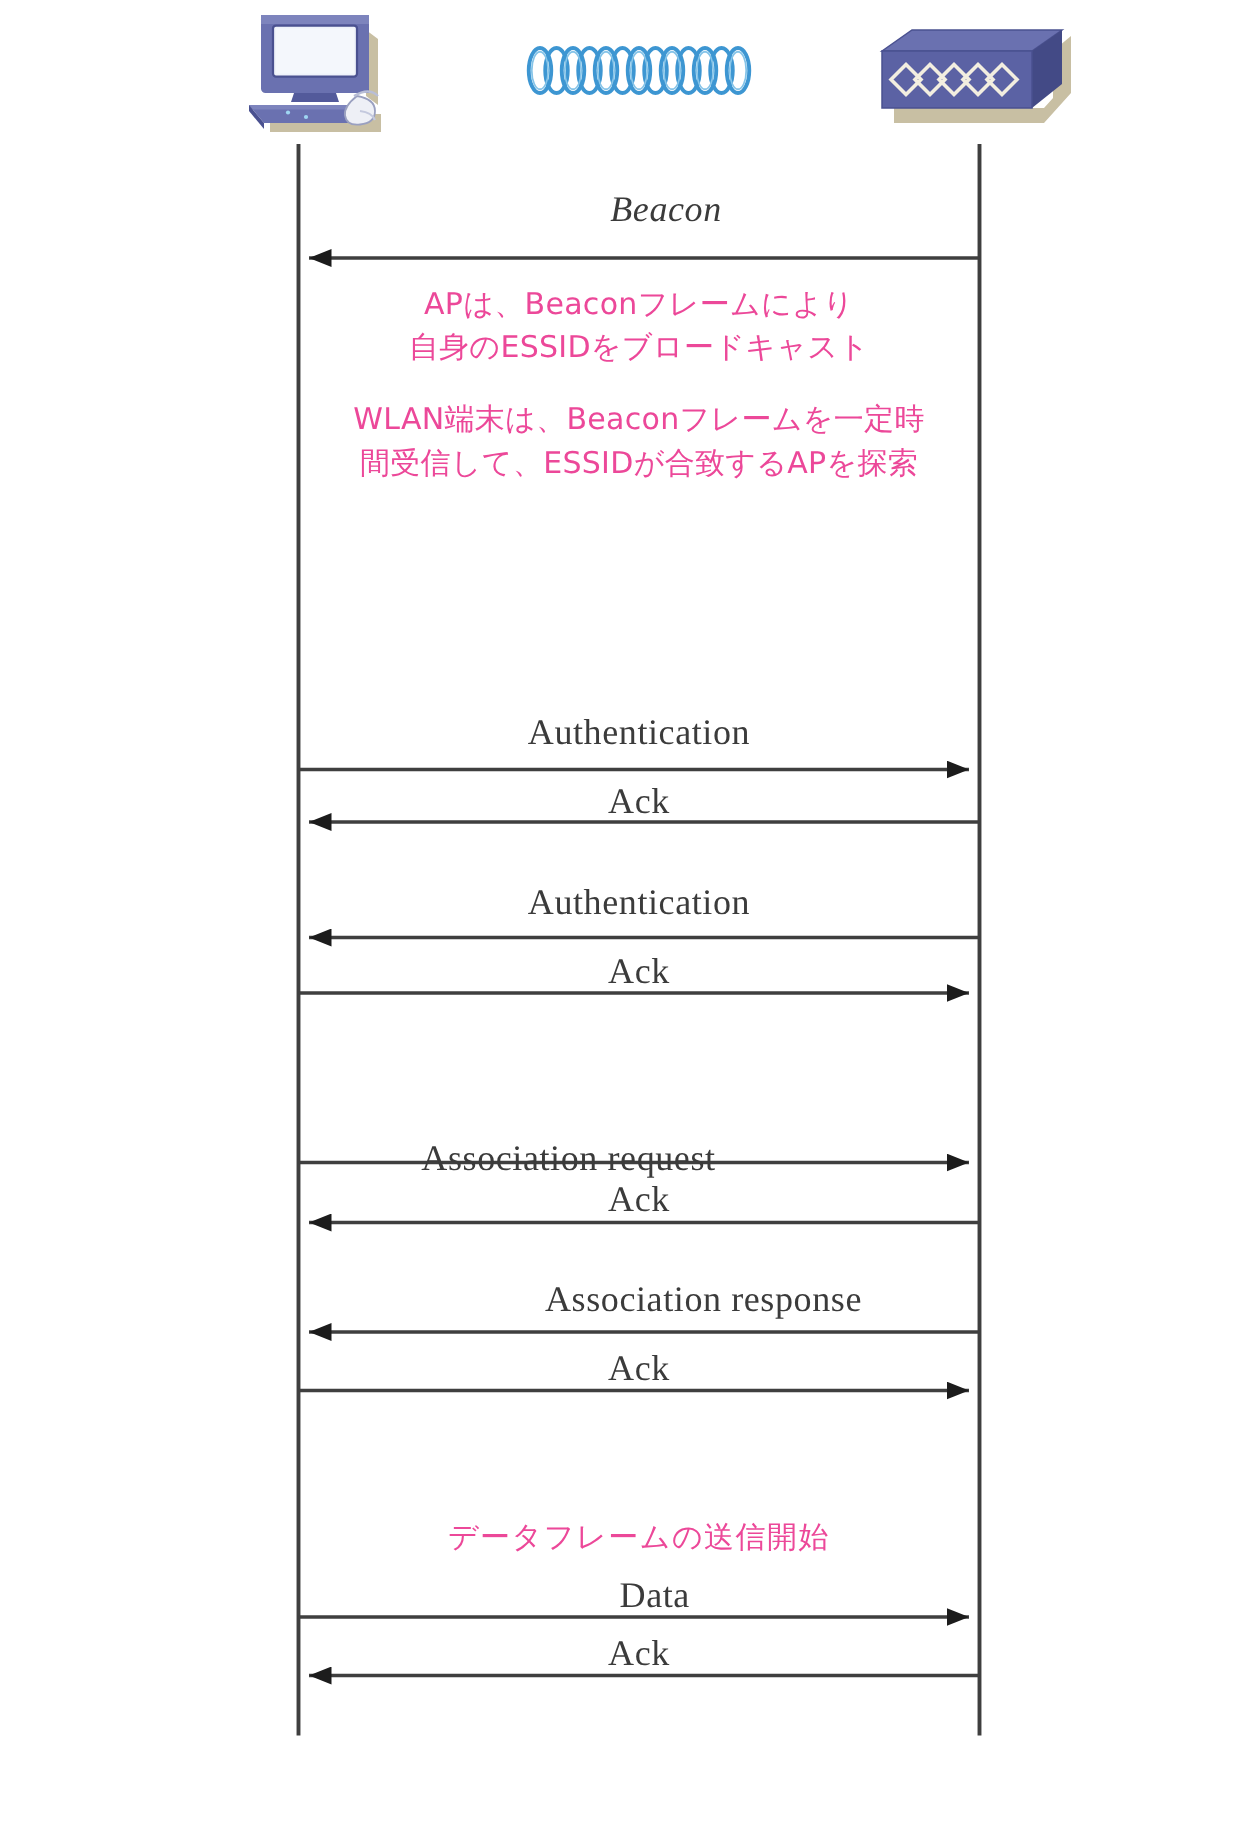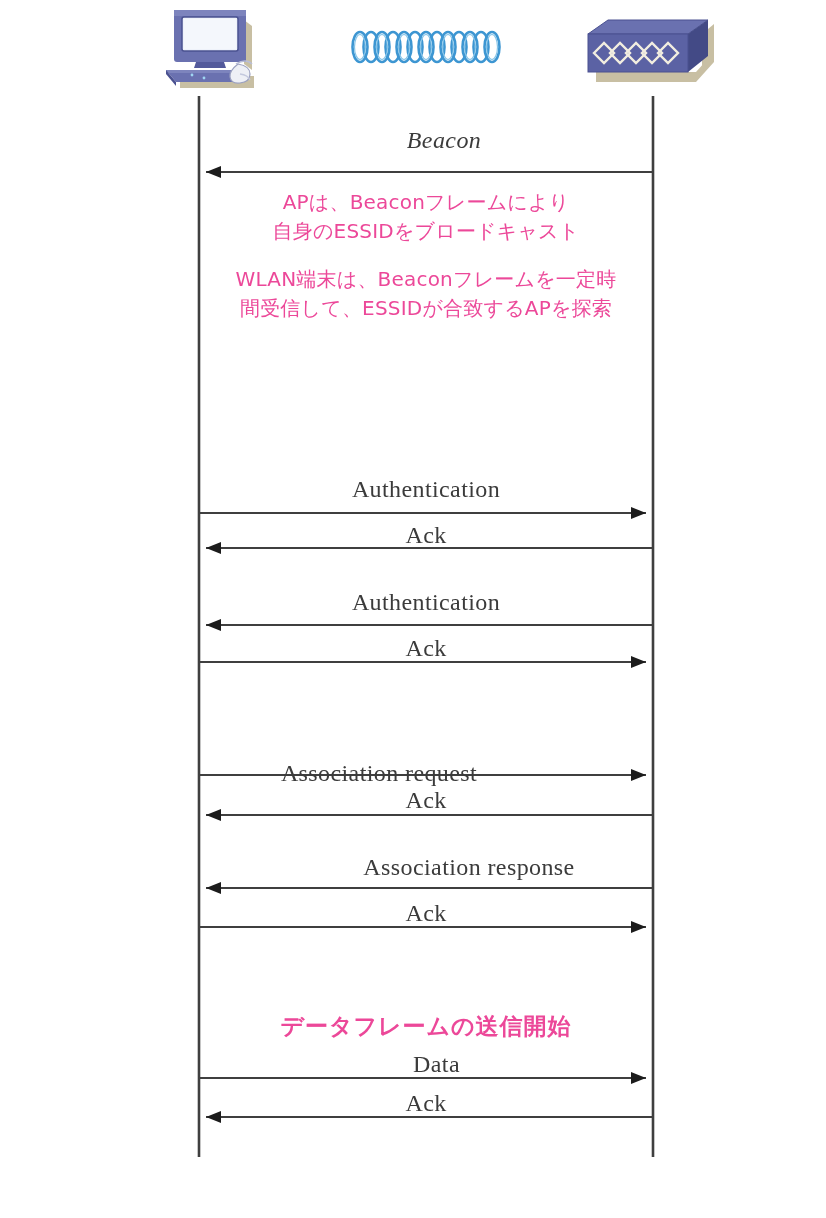--- a/index.html
+++ b/index.html
@@ -47,23 +47,22 @@
     position: absolute;
     text-align: center;
     font-family: "DejaVu Sans", "Liberation Sans", sans-serif;
     font-size: 20px;
     color: #ec4899;
     line-height: 1.45;
     white-space: pre-line;
     letter-spacing: 0.2px;
   }
   .note-block.big {
-    font-size: 23px;
+    font-size: 20px;
     letter-spacing: 1px;
-    font-weight: bold;
   }
 
   
   .node-icon {
     position: absolute;
   }
 </style>
 </head>
 <body>
 

